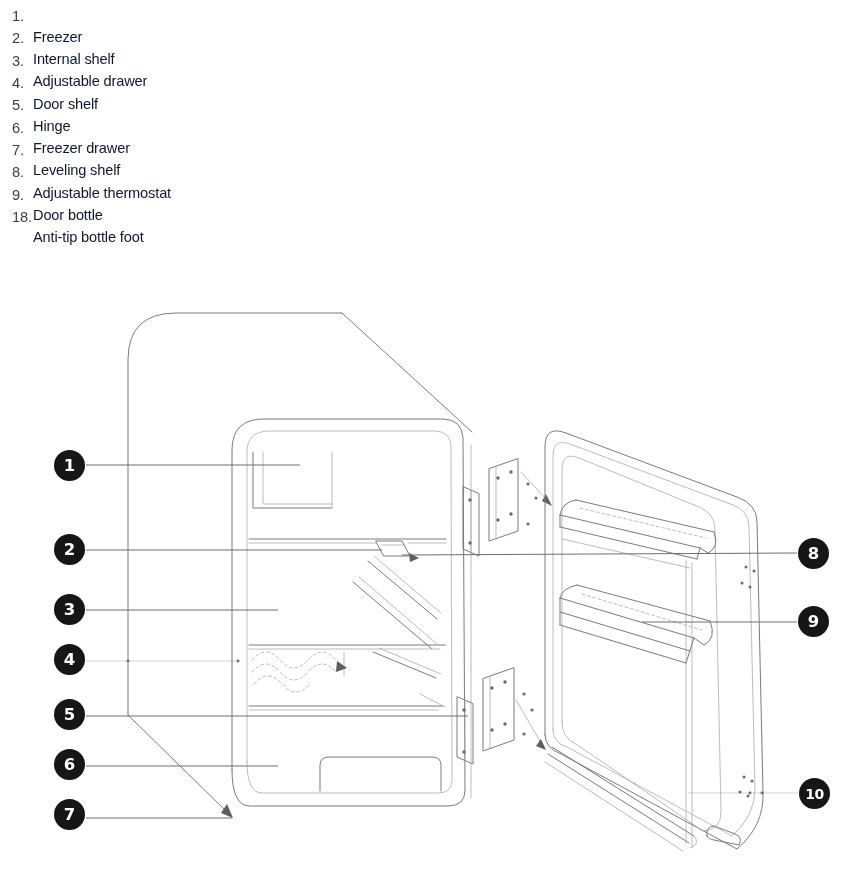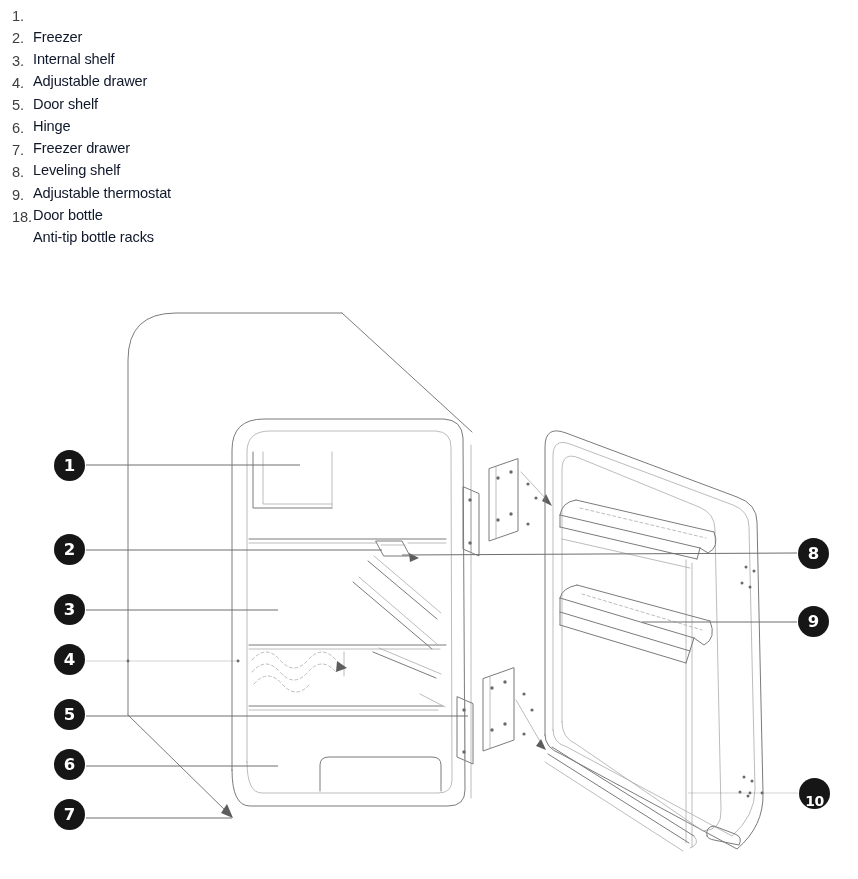--- a/index.html
+++ b/index.html
@@ -65,21 +65,21 @@
     <li>
         <span class="num">8.</span>
         <span class="label">Adjustable thermostat</span>
       </li>
     <li>
         <span class="num">9.</span>
         <span class="label">Door bottle</span>
       </li>
     <li>
         <span class="num">18.</span>
-        <span class="label">Anti-tip bottle racks</span>
+        <span class="label">Anti-tip bottle foot</span>
       </li>
   </ol>
 
   <div class="diagram">
 
     <svg width="858" height="879" viewBox="0 0 858 879">
 
       <g>
         <path class="ln" d="M128,715 L128,360 Q128,313 176,313 L342,313"></path>
         <path class="ln" d="M342,313 L472,432"></path>
@@ -252,17 +252,17 @@
       </div>
     <div class="callout" style="left:54px;top:799px;">
         <span>7</span>
       </div>
     <div class="callout" style="left:798px;top:538px;">
         <span>8</span>
       </div>
     <div class="callout" style="left:798px;top:606px;">
         <span>9</span>
       </div>
-    <div class="callout wide" style="left:799px;top:778px;align-items:flex-end;">
+    <div class="callout wide" style="left:799px;top:778px;">
         <span>10</span>
       </div>
   </div>
 </div>
 
 </body></html>

